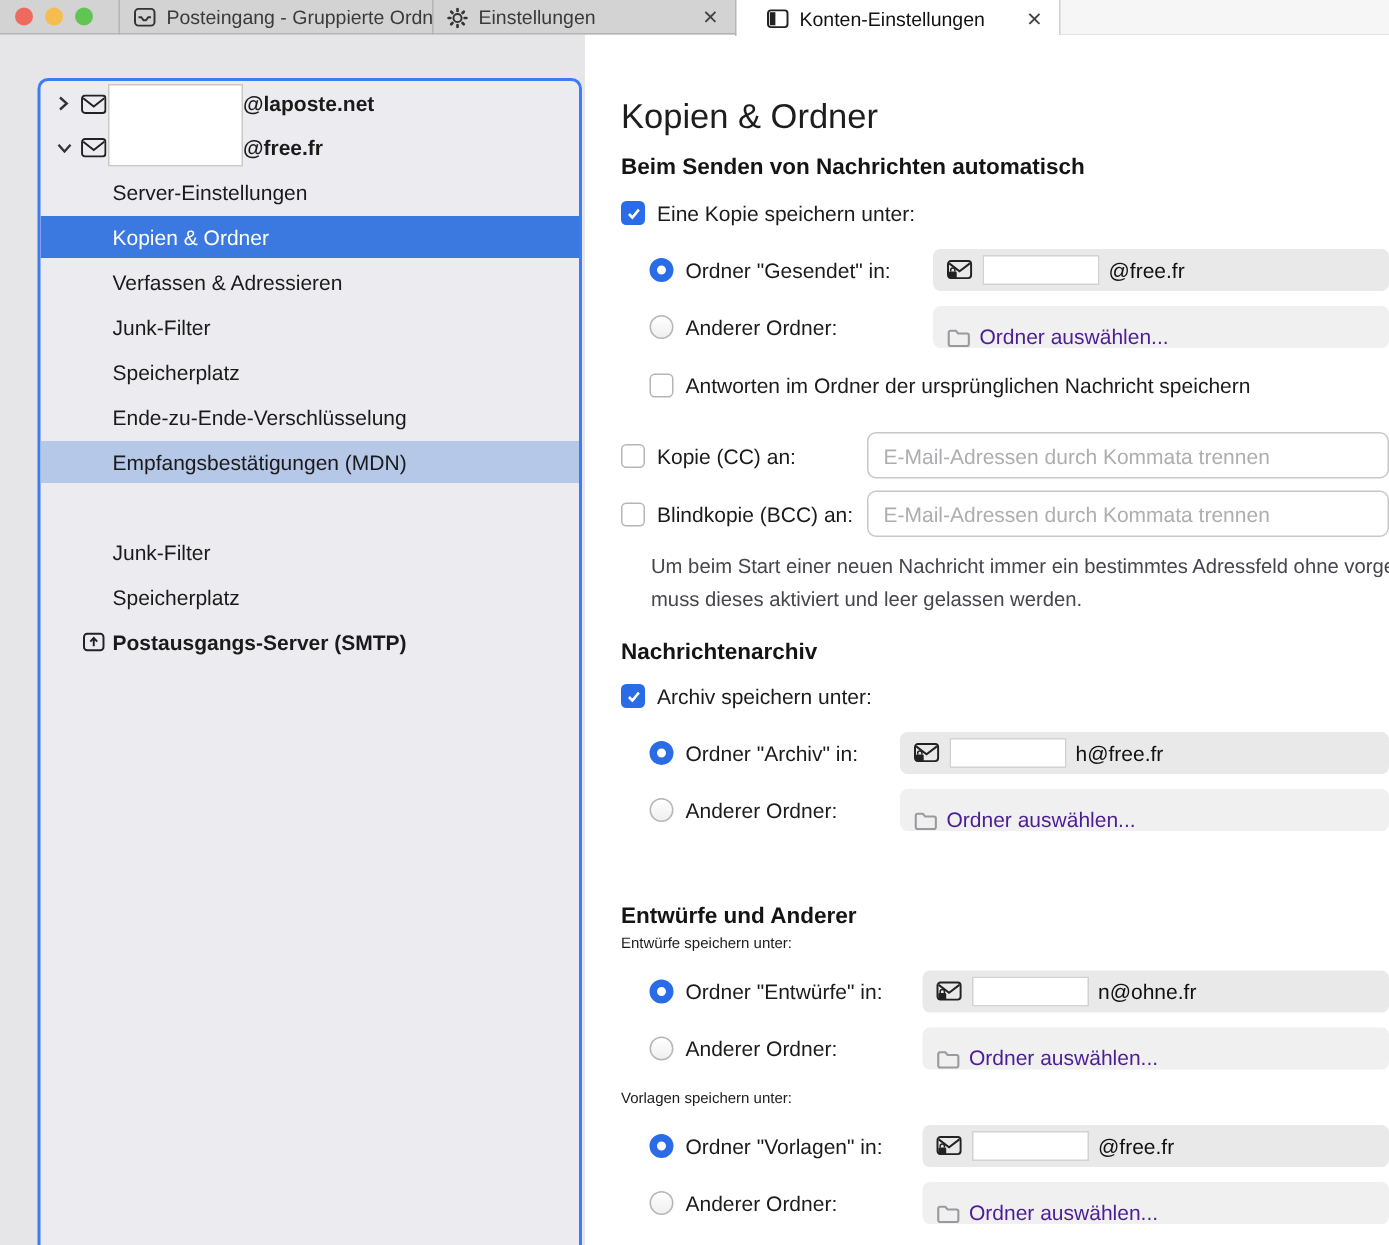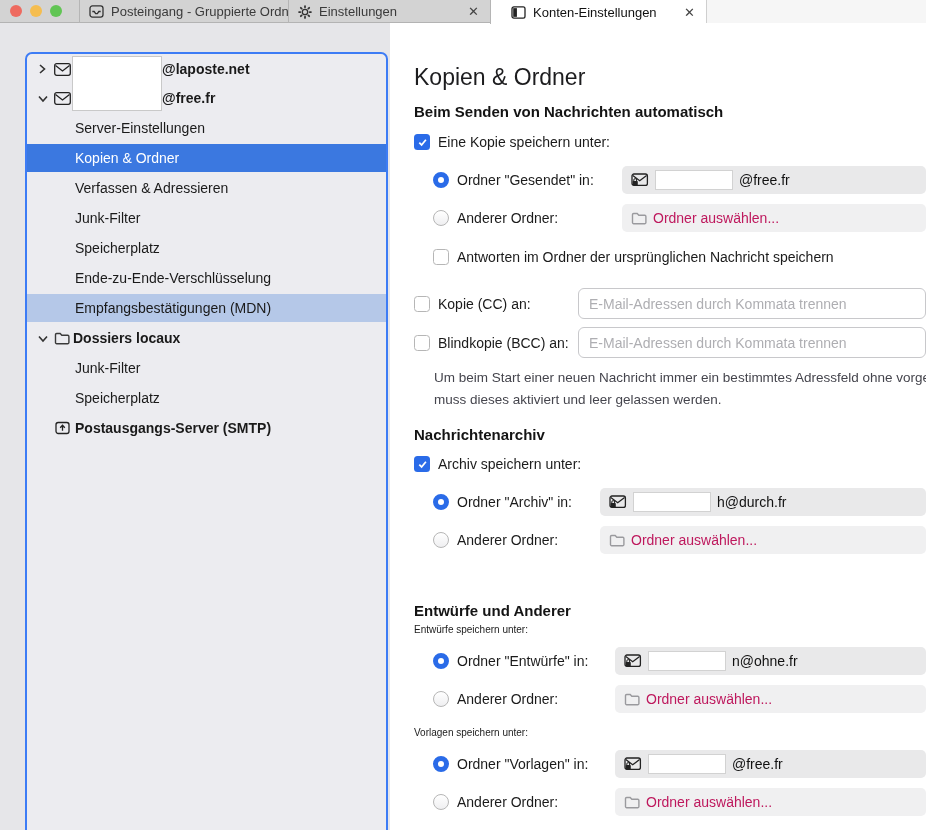--- a/index.html
+++ b/index.html
@@ -53,21 +53,21 @@
   .mrow.irow { left:24px; right:-10px; height:31px; }
   .cb { width:16px; height:16px; border-radius:3.5px; flex:0 0 16px; display:flex; align-items:center; justify-content:center; }
   .cb.on { background:var(--accent,#2a6be8); }
   .cb.off { background:#fff; border:1px solid #b6b6b6; }
   .radio { width:16px; height:16px; border-radius:50%; flex:0 0 16px; }
   .radio.on { background:#fff; border:5px solid var(--accent,#2a6be8); }
   .radio.off { background:linear-gradient(#fff,#efeff1); border:1px solid #b6b6b6; }
   .clabel { margin-left:8px; font-size:14px; white-space:nowrap; }
   .dropdown { position:absolute; top:0; bottom:0; right:10px; border-radius:5px; display:flex; align-items:center; gap:6px; padding:0 9px; font-size:14px; overflow:hidden; white-space:nowrap; }
   .dropdown.acct { background:#e9e9ea; color:#111; }
-  .dropdown.chooser { background:#f0f0f1; color:#be185d; }
+  .dropdown.chooser { background:#f0f0f1; color:#4c1d95;align-items:flex-end; }
   .redact-box { width:78px; height:20px; background:#fff; border:1px solid #d2d2d2; flex:0 0 78px; }
   .txt { position:absolute; top:0; bottom:0; right:10px; border:1px solid #c8c8cb; border-radius:6px; background:#fff; font-size:14px; padding:0 10px; font-family:inherit; color:#1b1b1b; outline:none; }
   .txt::placeholder { color:#aeaeb2; }
   .hint { position:absolute; left:44px; right:-10px; font-size:13.5px; color:#45454d; white-space:nowrap; overflow:hidden; }
 </style>
 </head>
 <body>
 
 <header class="tabbar">
   <div class="traffic">
@@ -178,33 +178,20 @@
       </div>
 
       <div class="srow" style="top:210px">
         <span class="sub-label">Ende-zu-Ende-Verschlüsselung</span>
       </div>
 
       <div class="srow hl" style="top:240px">
         <span class="sub-label">Empfangsbestätigungen (MDN)</span>
       </div>
 
-      <div class="srow" style="top:270px">
-        <span class="chev">
-            <svg width="10" height="9" viewBox="0 0 10 9">
-              <path d="M1 2.5 L5 7 L9 2.5" stroke="#333" stroke-width="1.6" fill="none"></path>
-            </svg>
-          </span>
-        <span class="micon">
-            <svg width="16" height="13" viewBox="0 0 16 13">
-              <path d="M1.5 2.7 a1.2 1.2 0 0 1 1.2 -1.2 h3.5 l1.6 1.8 h5.9 a1.2 1.2 0 0 1 1.2 1.2 v6 a1.2 1.2 0 0 1 -1.2 1.2 h-11 a1.2 1.2 0 0 1 -1.2 -1.2 z" fill="none" stroke="#3a3a3a" stroke-width="1.4"></path>
-            </svg>
-          </span>
-        <span class="grp-label">Dossiers locaux</span>
-      </div>
 
       <div class="srow" style="top:300px">
         <span class="sub-label">Junk-Filter</span>
       </div>
 
       <div class="srow" style="top:330px">
         <span class="sub-label">Speicherplatz</span>
       </div>
 
       <div class="srow" style="top:360px">
@@ -296,21 +283,21 @@
       <span class="radio on"></span>
       <span class="clabel">Ordner "Archiv" in:</span>
       <div class="dropdown acct" style="left:167px">
         <svg width="18" height="14" viewBox="0 0 18 14">
             <rect x="1" y="1" width="15.4" height="11.4" rx="2" fill="none" stroke="#222" stroke-width="1.3"></rect>
             <path d="M1.8 2.6 L8.7 7.8 L15.6 2.6" fill="none" stroke="#222" stroke-width="1.3"></path>
             <rect x="1.6" y="8" width="5.2" height="4.6" rx="0.8" fill="#222"></rect>
             <path d="M2.8 8 v-1 a1.4 1.4 0 0 1 2.8 0 v1" fill="none" stroke="#222" stroke-width="1"></path>
           </svg>
         <span class="redact-box"></span>
-        <span>h@durch.fr</span>
+        <span>h@free.fr</span>
       </div>
     </div>
 
     <div class="mrow frow" style="top:503px">
       <span class="radio off"></span>
       <span class="clabel">Anderer Ordner:</span>
       <div class="dropdown chooser" style="left:167px">
         <svg width="16" height="13" viewBox="0 0 16 13">
             <path d="M1.5 2.7 a1.2 1.2 0 0 1 1.2 -1.2 h3.5 l1.6 1.8 h5.9 a1.2 1.2 0 0 1 1.2 1.2 v6 a1.2 1.2 0 0 1 -1.2 1.2 h-11 a1.2 1.2 0 0 1 -1.2 -1.2 z" fill="none" stroke="#9a9a9e" stroke-width="1.4"></path>
           </svg>

